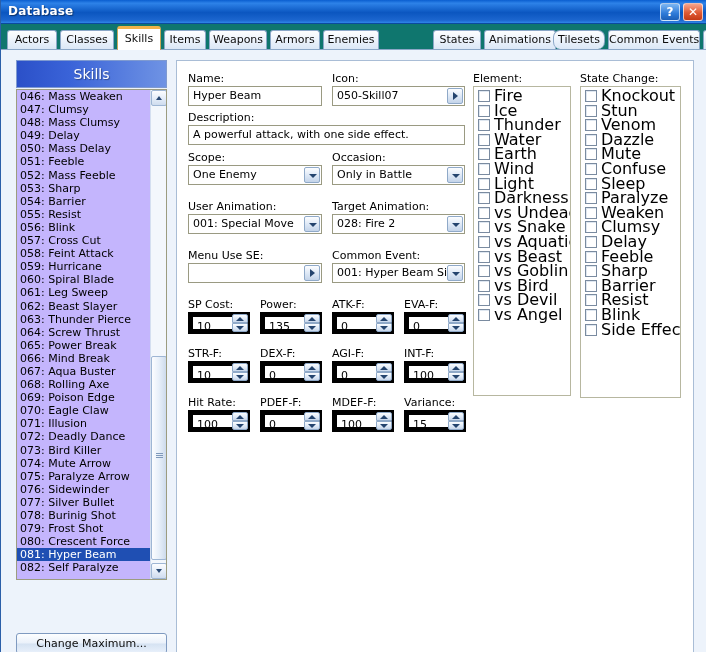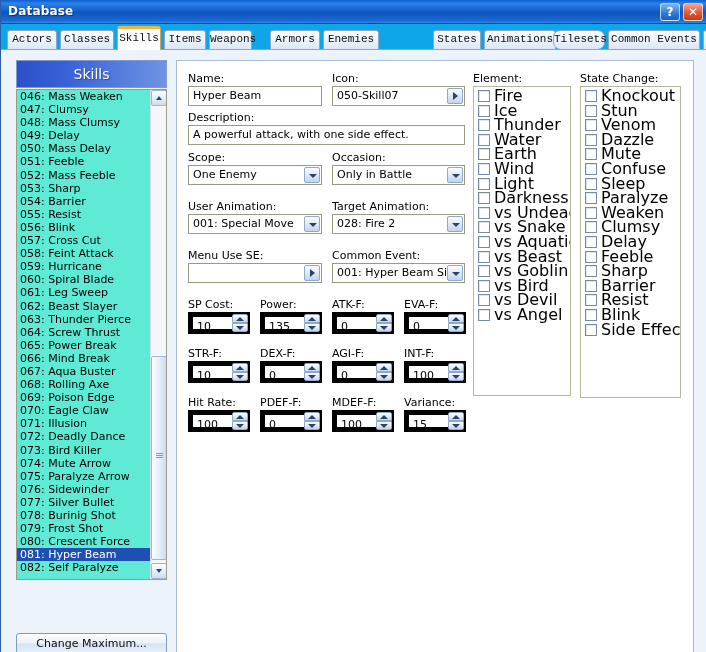--- a/index.html
+++ b/index.html
@@ -46,22 +46,21 @@
     text-align: center; line-height: 16px;
     cursor: default;
   }
   #help-btn  { right: 27px; background: linear-gradient(to bottom,#7db6f2,#2e7ad8 60%,#1c5fb8); }
   #close-btn { right: 4px;  background: linear-gradient(to bottom,#f6a48c,#e05a34 55%,#c53b17); }
 
   
   #tabstrip {
     position: absolute; left: 0; top: 24px;
     width: 706px; height: 26px;
-    background: #0ea5e9;
-    font-family: Liberation Mono, monospace;
+    background: #0f766e;
   }
   .tab {
     position: absolute; top: 6px; height: 19px;
     background: linear-gradient(to bottom, #fdfeff 0%, #eef4fc 45%, #dbe7f6 100%);
     border: 1px solid #8ba7c7;
     border-bottom: none;
     border-radius: 3px 3px 0 0;
     color: #0d0d0d;
     font-size: 11px;
     line-height: 17px;
@@ -96,21 +95,21 @@
     color: #ffffff;
     font-size: 14px;
     font-weight: normal;
     text-align: center;
     line-height: 27px;
     text-shadow: 1px 1px 1px rgba(0,0,0,.35);
   }
   #listbox {
     position: absolute; left: 15px; top: 39px;
     width: 151px; height: 491px;
-    background: #5eead4;
+    background: #c4b5fd;
     border: 1px solid #9c9c80;
     overflow: hidden;
   }
   #list-items {
     position: absolute; left: 0; top: 0;
     width: 134px;
   }
   .list-item {
     height: 13.1px;
     line-height: 13px;
@@ -290,21 +289,21 @@
     <div id="title-text">Database</div>
     <div class="titlebtn" id="help-btn">?</div>
     <div class="titlebtn" id="close-btn">✕</div>
   </div>
 
   <div id="tabstrip">
       <div class="tab" style="left: 6px; width: 50px;">Actors</div>
       <div class="tab" style="left: 59px; width: 54px;">Classes</div>
       <div class="tab selected" style="left: 116px; width: 44px;">Skills</div>
       <div class="tab" style="left: 163px; width: 42px;">Items</div>
-      <div class="tab" style="left: 208px; width: 43px;">Weapons</div>
+      <div class="tab" style="left: 208px; width: 58px;">Weapons</div>
       <div class="tab" style="left: 269px; width: 50px;">Armors</div>
       <div class="tab" style="left: 322px; width: 56px;">Enemies</div>
       <div class="tab" style="left: 383px; width: 48px; margin-top: 44px;">Troops</div>
       <div class="tab" style="left: 432px; width: 48px;">States</div>
       <div class="tab" style="left: 483px; width: 72px;">Animations</div>
       <div class="tab" style="left: 552px; width: 52px; border-radius: 7px;">Tilesets</div>
       <div class="tab" style="left: 607px; width: 92px;">Common Events</div>
       <div class="tab" style="left: 702px; width: 52px;">System</div>
     </div>
   <div id="tab-underline"></div>

